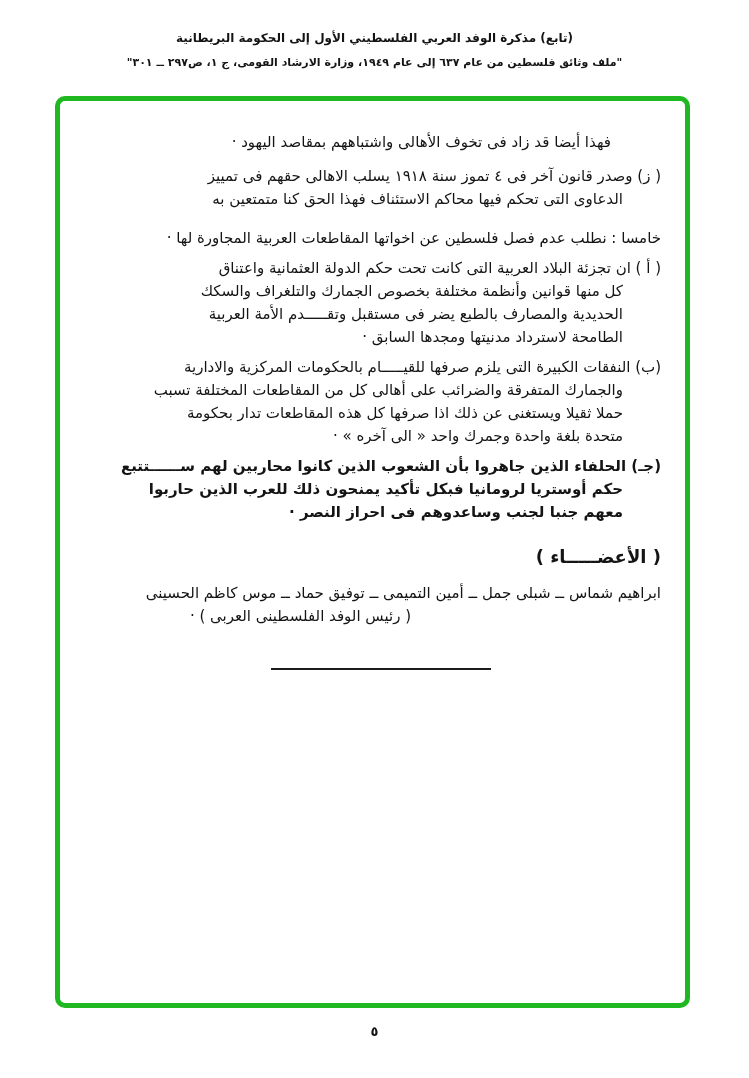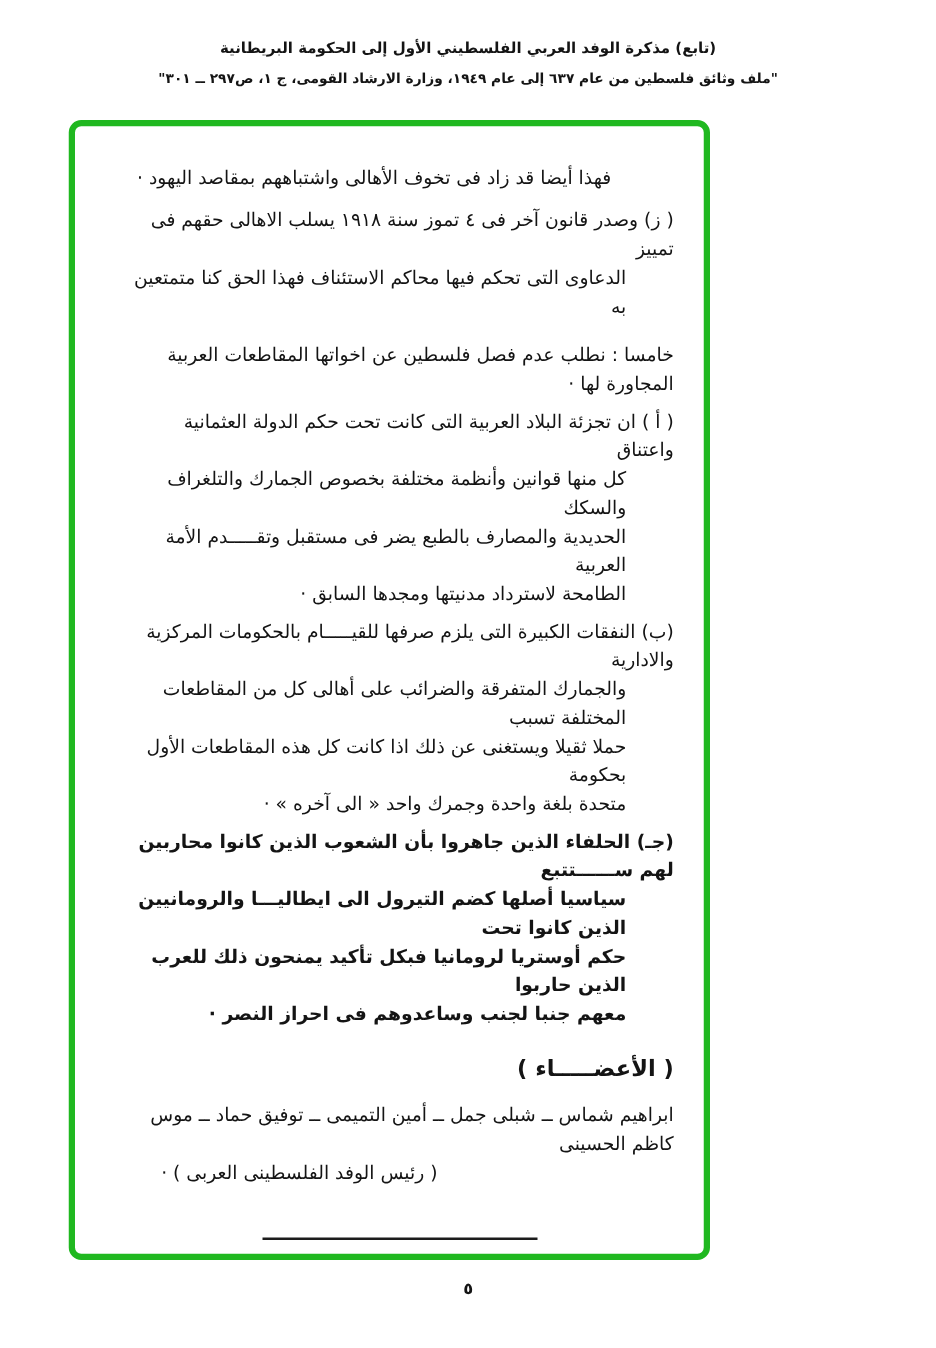--- a/index.html
+++ b/index.html
@@ -4,21 +4,21 @@
 <style>
   html,body{margin:0;padding:0;}
   body{
     width:749px;height:1078px;background:#ffffff;color:#141414;
     font-family:"DejaVu Sans", sans-serif;overflow:hidden;
   }
   .header{text-align:center;padding-top:28px;direction:rtl;}
   .title{font-size:12px;font-weight:bold;margin:0;line-height:20px;}
   .source{font-size:11px;font-weight:bold;margin-top:8px;line-height:14px;}
   .frame{
-    box-sizing:border-box;width:513px;height:912px;
+    box-sizing:border-box;width:635px;height:912px;
     margin:26px 0 0 55px;
     border:5px solid #20b820;border-radius:10px;
     padding:30px 24px 0 40px;
     direction:rtl;text-align:right;
     font-size:15px;line-height:23px;
   }
   p{margin:0;}
   .line{display:block;}
   .intro{padding-right:50px;margin-bottom:11px;}
   .hang{padding-right:38px;}
@@ -60,27 +60,26 @@
     <p class="hang item">
       <span class="line">( أ ) ان تجزئة البلاد العربية التى كانت تحت حكم الدولة العثمانية واعتناق</span>
       <span class="line">كل منها قوانين وأنظمة مختلفة بخصوص الجمارك والتلغراف والسكك</span>
       <span class="line">الحديدية والمصارف بالطبع يضر فى مستقبل وتقـــــدم الأمة العربية</span>
       <span class="line">الطامحة لاسترداد مدنيتها ومجدها السابق ·</span>
     </p>
 
     <p class="hang item">
       <span class="line">(ب) النفقات الكبيرة التى يلزم صرفها للقيـــــام بالحكومات المركزية والادارية</span>
       <span class="line">والجمارك المتفرقة والضرائب على أهالى كل من المقاطعات المختلفة تسبب</span>
-      <span class="line">حملا ثقيلا ويستغنى عن ذلك اذا كانت كل هذه المقاطعات الأول بحكومة</span>
+      <span class="line">حملا ثقيلا ويستغنى عن ذلك اذا صرفها كل هذه المقاطعات تدار بحكومة</span>
       <span class="line">متحدة بلغة واحدة وجمرك واحد « الى آخره » ·</span>
     </p>
 
     <p class="hang item mb-xl">
       <span class="line">(جـ) الحلفاء الذين جاهروا بأن الشعوب الذين كانوا محاربين لهم ســــــتتبع</span>
-      <span class="line">سياسيا أصلها كضم التيرول الى ايطاليـــا والرومانيين الذين كانوا تحت</span>
       <span class="line">حكم أوستريا لرومانيا فبكل تأكيد يمنحون ذلك للعرب الذين حاربوا</span>
       <span class="line">معهم جنبا لجنب وساعدوهم فى احراز النصر ·</span>
     </p>
 
     <h2 class="members">( الأعضـــــاء )</h2>
 
     <p class="sig">
       <span class="line">ابراهيم شماس ــ شبلى جمل ــ أمين التميمى ــ توفيق حماد ــ موس كاظم الحسينى</span>
       <span class="line sig-indent">( رئيس الوفد الفلسطينى العربى ) ·</span>
     </p>

